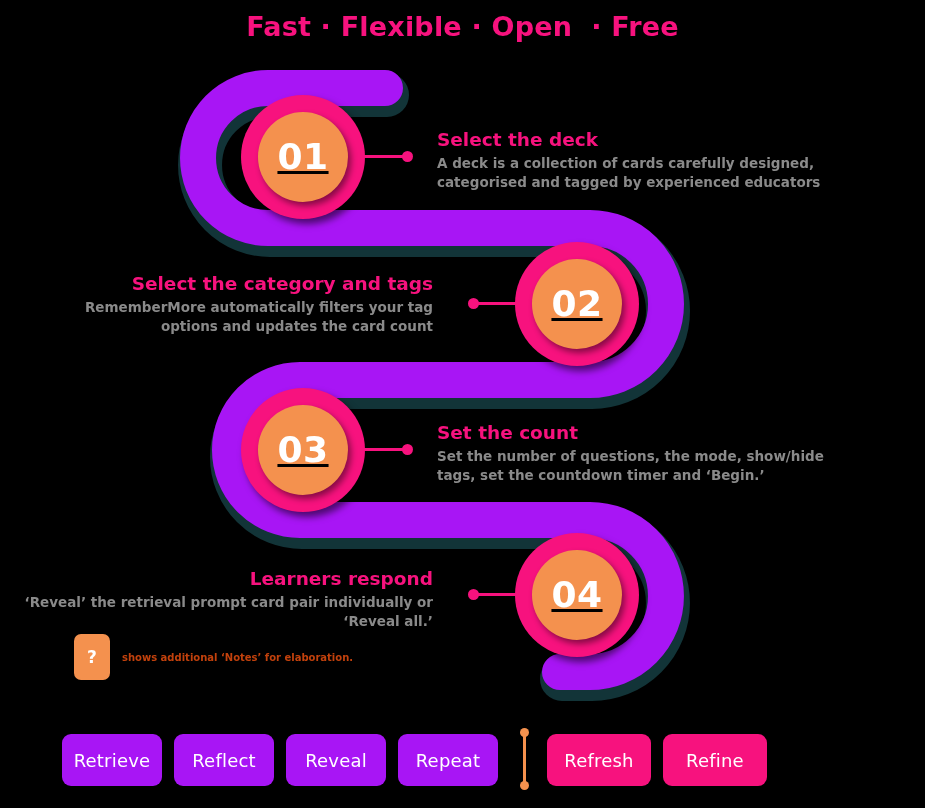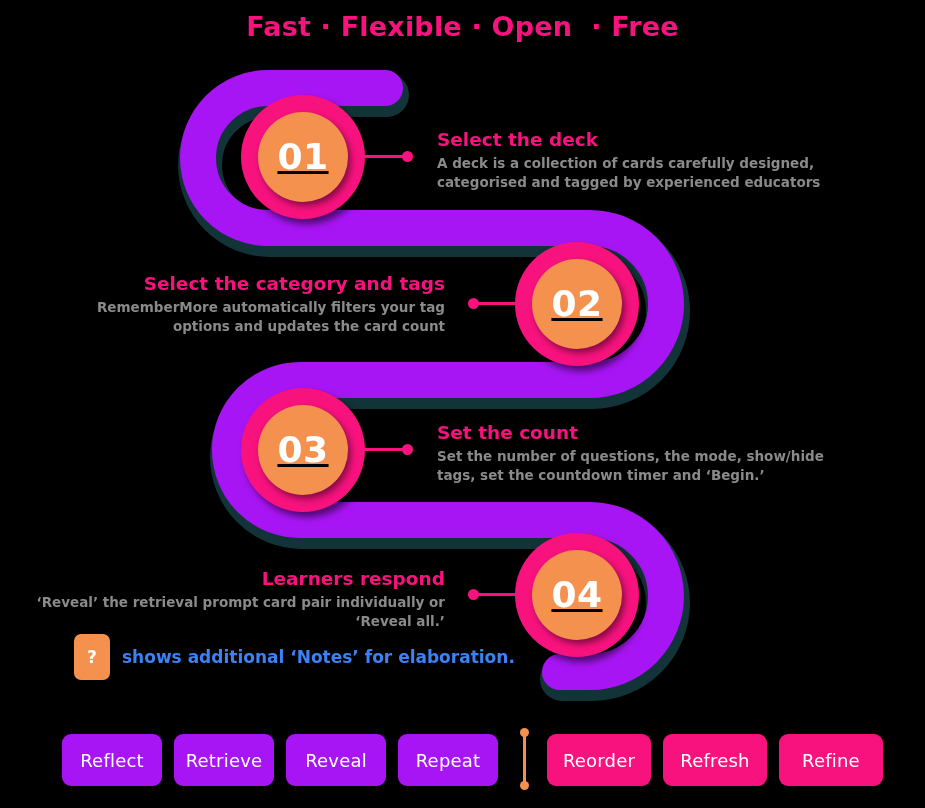--- a/index.html
+++ b/index.html
@@ -113,21 +113,21 @@
   }
   .block .b-body {
     font-family: "DejaVu Sans", sans-serif;
     font-size: 13.5px;
     font-weight: bold;
     color: #8A8A8A;
     line-height: 1.42;
     margin: 0;
   }
   .align-left  { text-align: left;  }
-  .align-right { text-align: right; margin-left: 12px; }
+  .align-right { text-align: right; }
 
   
   .notes-row {
     position: absolute;
     display: flex;
     align-items: center;
     gap: 12px;
   }
   .q-badge {
     width: 36px;
@@ -138,23 +138,23 @@
     display: flex;
     align-items: center;
     justify-content: center;
     font-family: "DejaVu Sans", sans-serif;
     font-size: 17px;
     font-weight: bold;
     flex: 0 0 auto;
   }
   .notes-text {
     font-family: "DejaVu Sans", sans-serif;
-    font-size: 17px;
-    font-weight: bold;
-    color: #3b82f6;
+    font-size: 10px;
+    font-weight: bold;
+    color: #c2410c;
     white-space: nowrap;
   }
 
   
   .btn-row {
     position: absolute;
     display: flex;
     align-items: center;
   }
   .pill {
@@ -294,31 +294,30 @@
     <p class="b-body">‘Reveal’ the retrieval prompt card pair individually or</p>
     <p class="b-body">‘Reveal all.’</p>
   </div>
 
   <div class="notes-row" style="left:74px; top:634px;">
     <div class="q-badge">?</div>
     <div class="notes-text">shows additional ‘Notes’ for elaboration.</div>
   </div>
 
   <div class="btn-row" style="left:62px; top:734px; gap:12px;">
+    <div class="pill pill-purple" style="width:100px;">Retrieve</div>
     <div class="pill pill-purple" style="width:100px;">Reflect</div>
-    <div class="pill pill-purple" style="width:100px;">Retrieve</div>
     <div class="pill pill-purple" style="width:100px;">Reveal</div>
     <div class="pill pill-purple" style="width:100px;">Repeat</div>
   </div>
 
   <div class="divider">
     <div class="cap cap-top"></div>
     <div class="bar"></div>
     <div class="cap cap-bot"></div>
   </div>
 
   <div class="btn-row" style="left:547px; top:734px; gap:12px;">
-    <div class="pill pill-pink" style="width:104px;">Reorder</div>
     <div class="pill pill-pink" style="width:104px;">Refresh</div>
     <div class="pill pill-pink" style="width:104px;">Refine</div>
   </div>
 
 </div>
 
 </body></html>

